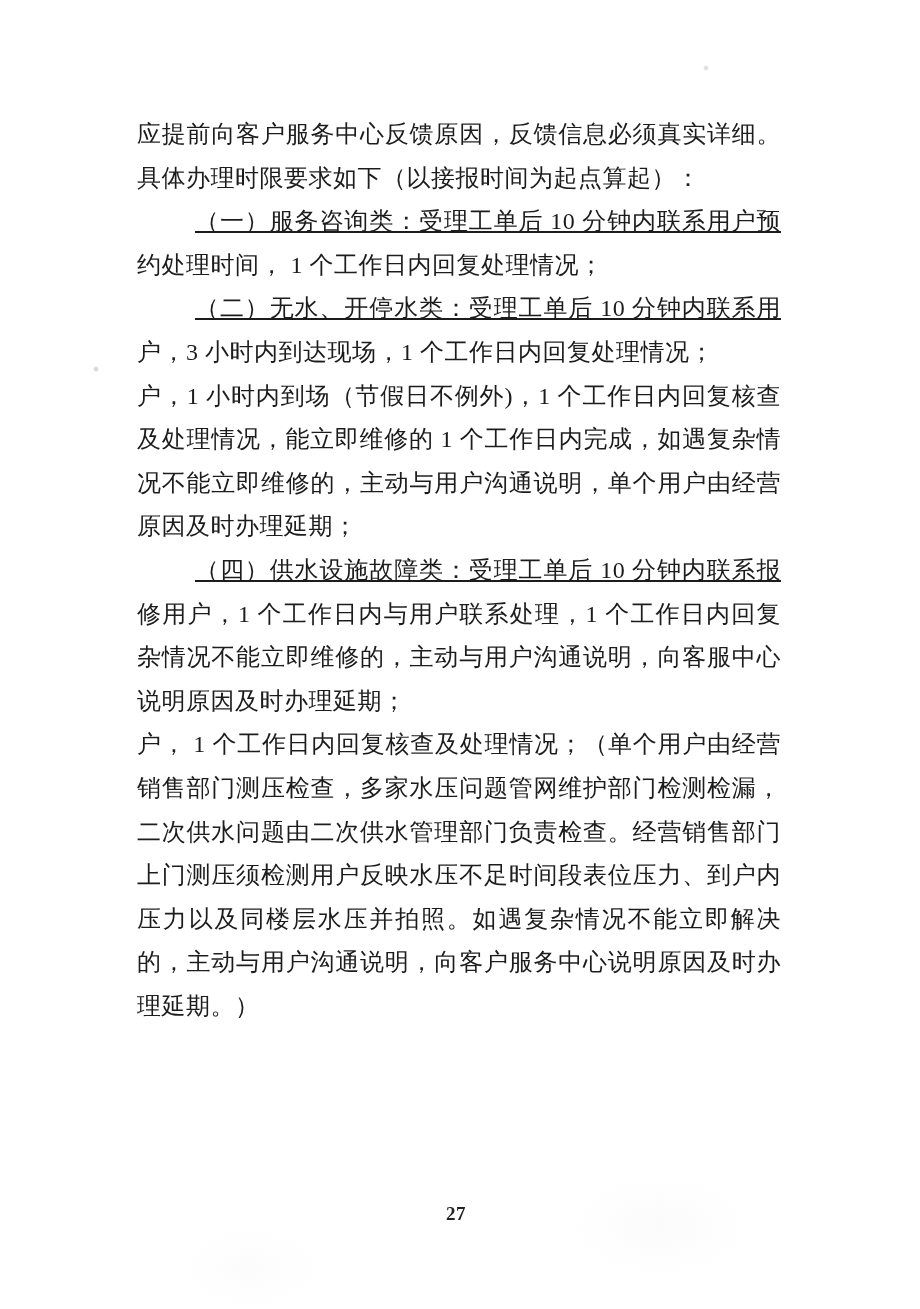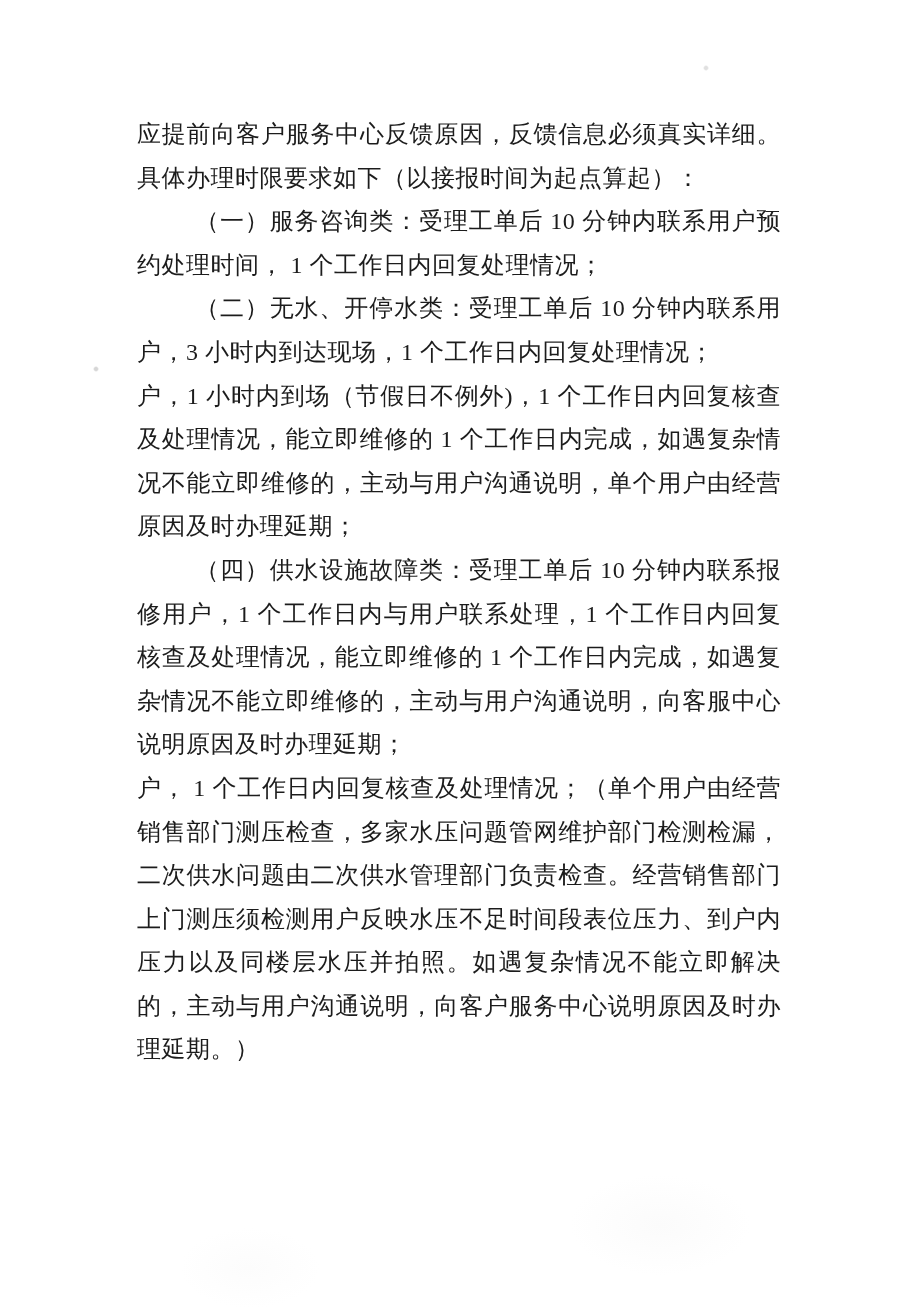--- a/index.html
+++ b/index.html
@@ -37,20 +37,21 @@
     letter-spacing: 0.5px;
   }
   .line {
     min-height: 43.6px;
   }
   .line.fill {
     text-align-last: justify;
   }
   .line.indent {
     padding-left: 58px;
+    text-decoration: underline;
   }
   .line.end {
     text-align: right;
     text-align-last: left;
   }
   .page-number {
     position: absolute;
     top: 1203px;
     left: 0;
     width: 912px; 
@@ -71,24 +72,24 @@
     <div class="line indent fill">（一）服务咨询类：受理工单后 10 分钟内联系用户预</div>
     <div class="line end">约处理时间， 1 个工作日内回复处理情况；</div>
     <div class="line indent fill">（二）无水、开停水类：受理工单后 10 分钟内联系用</div>
     <div class="line end">户，3 小时内到达现场，1 个工作日内回复处理情况；</div>
     <div class="line fill">户，1 小时内到场（节假日不例外)，1 个工作日内回复核查</div>
     <div class="line fill">及处理情况，能立即维修的 1 个工作日内完成，如遇复杂情</div>
     <div class="line fill">况不能立即维修的，主动与用户沟通说明，单个用户由经营</div>
     <div class="line end">原因及时办理延期；</div>
     <div class="line indent fill">（四）供水设施故障类：受理工单后 10 分钟内联系报</div>
     <div class="line fill">修用户，1 个工作日内与用户联系处理，1 个工作日内回复</div>
-    <div class="line fill">核查及处理情况，能立即维修的 1 个工作日内完成，如遇复</div>
     <div class="line fill">杂情况不能立即维修的，主动与用户沟通说明，向客服中心</div>
     <div class="line end">说明原因及时办理延期；</div>
     <div class="line fill">户， 1 个工作日内回复核查及处理情况；（单个用户由经营</div>
     <div class="line fill">销售部门测压检查，多家水压问题管网维护部门检测检漏，</div>
     <div class="line fill">二次供水问题由二次供水管理部门负责检查。经营销售部门</div>
     <div class="line fill">上门测压须检测用户反映水压不足时间段表位压力、到户内</div>
     <div class="line fill">压力以及同楼层水压并拍照。如遇复杂情况不能立即解决</div>
     <div class="line fill">的，主动与用户沟通说明，向客户服务中心说明原因及时办</div>
     <div class="line end">理延期。）</div>
   </div>
+  <div class="page-number">27</div>
 </div>
 
 </body></html>

